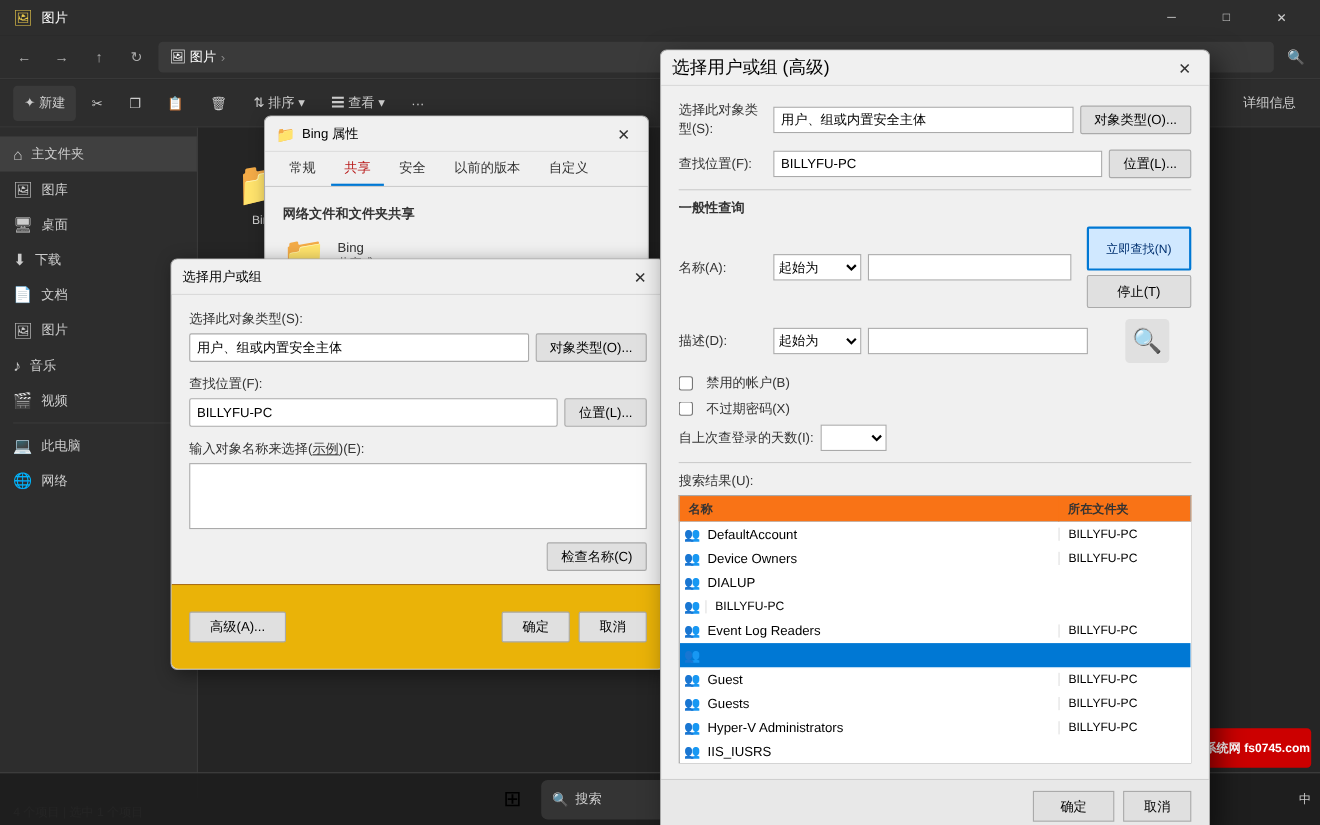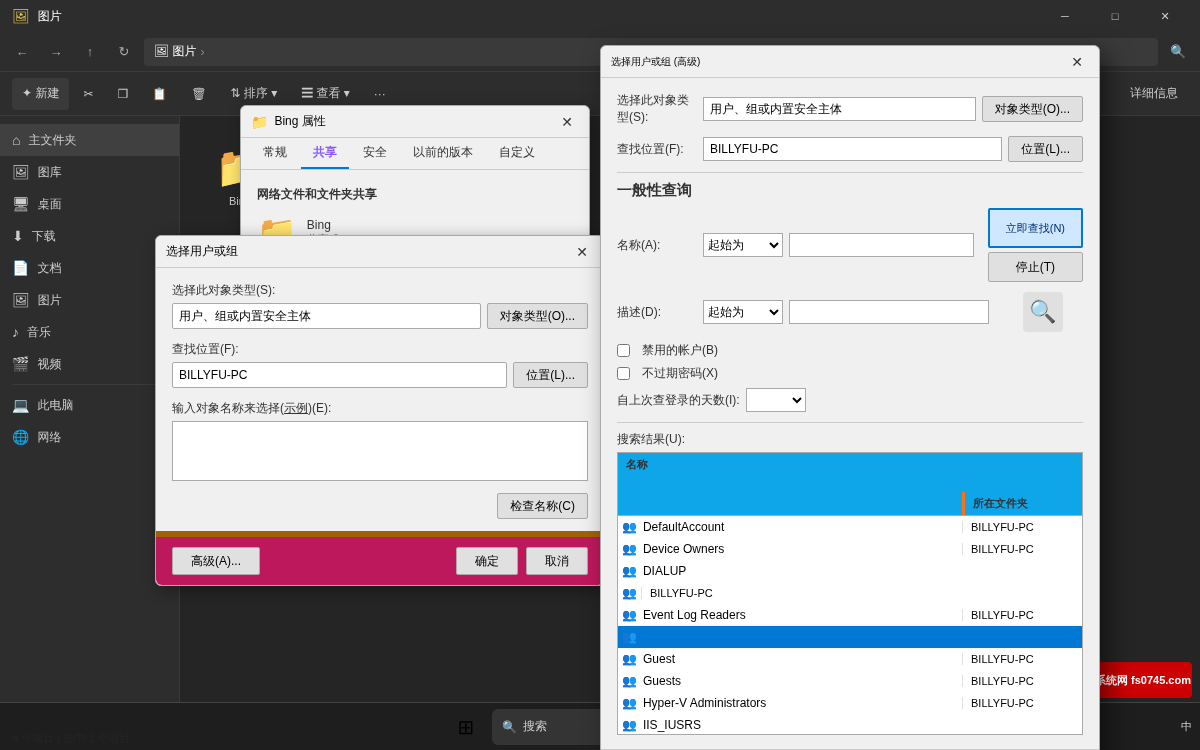--- a/index.html
+++ b/index.html
@@ -198,21 +198,21 @@
       display: flex;
       padding: 0 10px;
       background: #f0f0f0;
       border-bottom: 1px solid #cccccc;
       gap: 2px;
     }
     .dialog-tab {
       padding: 6px 12px; font-size: 12px; cursor: pointer;
       color: #333; border-bottom: 2px solid transparent;
     }
-    .dialog-tab.active { border-bottom-color: #0078d4; color: #8b5cf6; font-weight: bold; }
+    .dialog-tab.active { border-bottom-color: #0078d4; color: #b91c1c; }
     .dialog-content { padding: 16px; }
     .section-title { font-size: 12px; font-weight: bold; color: #333; margin-bottom: 10px; }
     .file-preview {
       display: flex; align-items: center; gap: 10px; margin-bottom: 16px;
     }
     .file-preview-icon { font-size: 32px; color: #e8c84a; }
     .file-preview-info { font-size: 12px; color: #333; }
     .file-preview-subtitle { font-size: 11px; color: #666; }
 
     
@@ -243,23 +243,23 @@
       background: #e0e0e0; border: 1px solid #aaaaaa;
       font-size: 12px; cursor: pointer; border-radius: 2px; white-space: nowrap;
     }
     .textarea-area {
       width: 100%; height: 60px;
       border: 1px solid #aaaaaa; background: white;
       font-size: 12px; resize: none;
     }
     .dialog-buttons {
       display: flex; justify-content: flex-end;
-      gap: 8px; padding: 10px 16px;
-      border-top: 6px solid #a16207;
-      background: #be185d;
+      gap: 8px; padding: 24px 16px;
+      border-top: 1px solid #a16207;
+      background: #eab308;
       border-radius: 0 0 6px 6px;
     }
     .btn-dialog {
       height: 28px; padding: 0 18px;
       background: #e0e0e0; border: 1px solid #aaaaaa;
       font-size: 12px; cursor: pointer; border-radius: 2px;
     }
 
     
     .dialog-advanced {
@@ -298,27 +298,27 @@
     .adv-checkbox-row {
       display: flex; align-items: center; gap: 12px;
       margin-bottom: 6px; font-size: 12px; color: #333;
     }
     .adv-days-row {
       display: flex; align-items: center; gap: 6px;
       margin-bottom: 10px; font-size: 12px; color: #333;
     }
     .search-results-header {
       display: flex;
-      background: #0ea5e9;
+      background: #f97316;
       border: 1px solid #aaaaaa;
       border-bottom: none;
       font-size: 11px; font-weight: bold; color: #333;
     }
     .results-col-name { flex: 1; padding: 4px 8px; }
-    .results-col-loc { width: 120px; padding: 4px 8px; border-left: 3px solid #f97316; margin-top: 39px; }
+    .results-col-loc { width: 120px; padding: 4px 8px; border-left: 1px solid #f97316; }
     .search-results-list {
       border: 1px solid #aaaaaa;
       background: white;
       height: 220px;
       overflow-y: auto;
     }
     .result-item {
       display: flex; align-items: center;
       height: 22px; cursor: pointer; font-size: 12px;
     }
@@ -547,39 +547,39 @@
   </div>
   <div class="dialog-buttons">
     <button class="btn-dialog" style="margin-right:auto;">高级(A)...</button>
     <button class="btn-dialog">确定</button>
     <button class="btn-dialog">取消</button>
   </div>
 </div>
 
 <div class="dialog-advanced">
   <div class="adv-dialog-title">
-    <span style="flex:1;font-size:10px;color:#000;">选择用户或组 (高级)</span>
+    <span style="flex:1;font-size:16px;color:#000;">选择用户或组 (高级)</span>
     <div class="dialog-close">✕</div>
   </div>
   <div class="adv-dialog-content">
 
     <div class="adv-form-row">
       <span class="adv-form-label">选择此对象类型(S):</span>
       <input class="adv-input" value="用户、组或内置安全主体" readonly="" style="">
       <button class="btn-small">对象类型(O)...</button>
     </div>
 
     <div class="adv-form-row">
       <span class="adv-form-label">查找位置(F):</span>
       <input class="adv-input" value="BILLYFU-PC" readonly="" style="">
       <button class="btn-small">位置(L)...</button>
     </div>
 
     <hr class="divider-line">
-    <div style="font-size:15px;font-weight:bold;color:#333;margin-bottom:8px;">一般性查询</div>
+    <div style="font-size:12px;font-weight:bold;color:#333;margin-bottom:8px;">一般性查询</div>
 
     <div class="adv-form-row">
       <span class="adv-form-label">名称(A):</span>
       <select class="adv-select">
         <option>起始为</option>
       </select>
       <input class="adv-input" style="flex: 1 1 0%;">
       <div style="display:flex;flex-direction:column;gap:4px;margin-left:8px;">
         <button class="find-btn">立即查找(N)</button>
         <button class="stop-btn">停止(T)</button>

